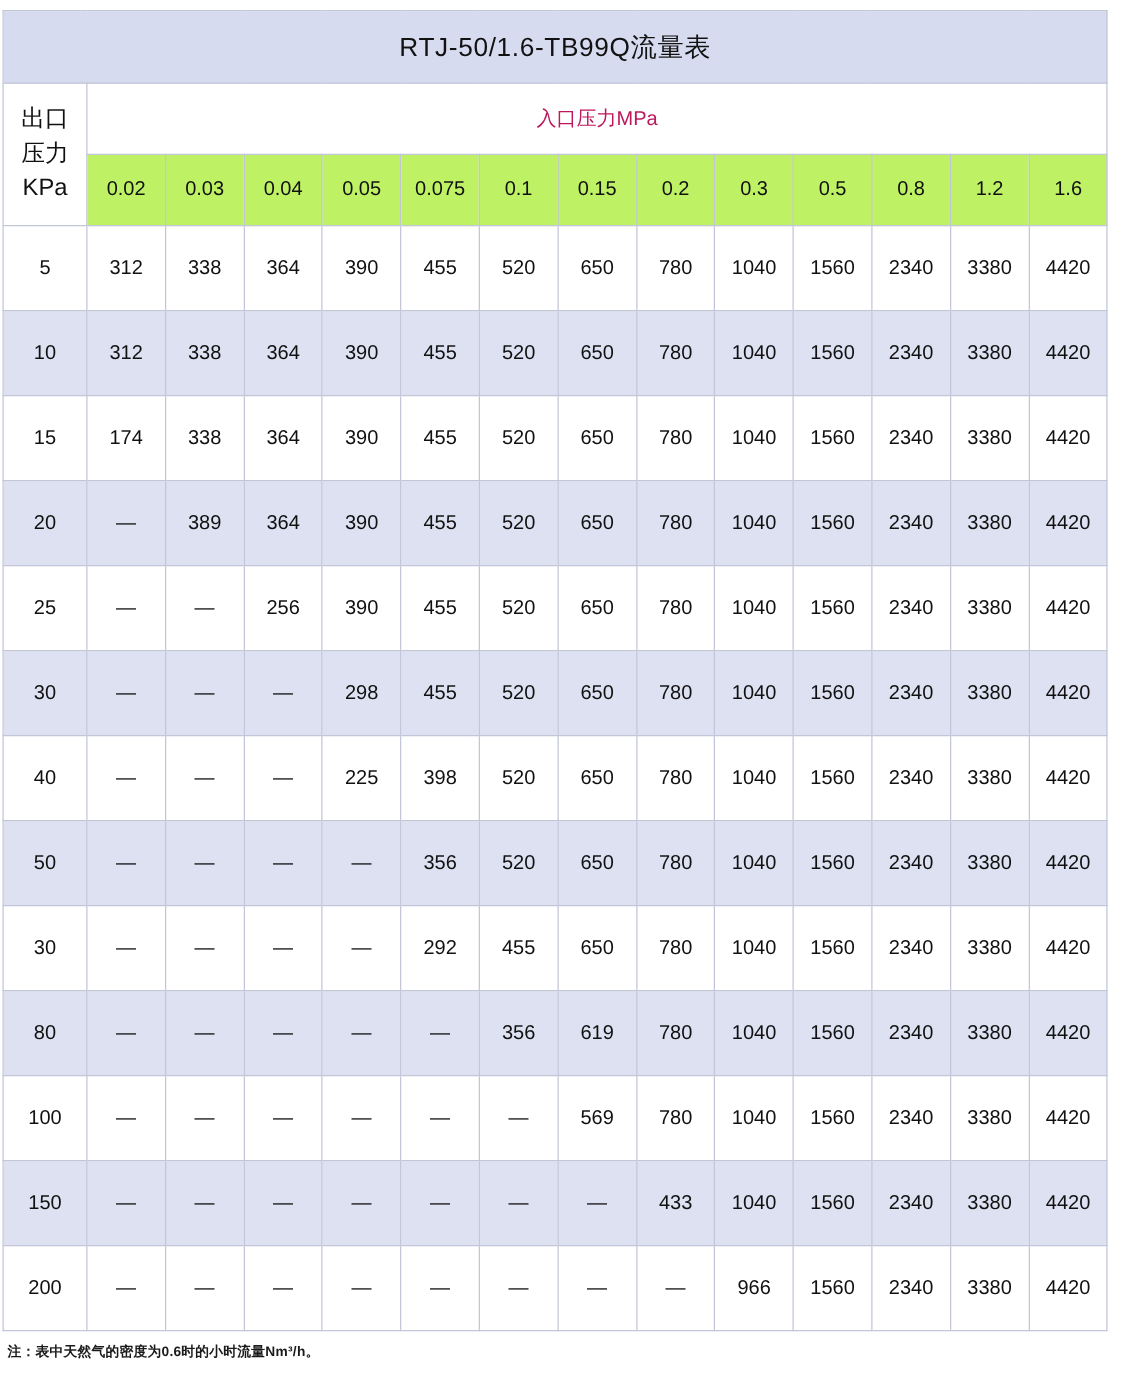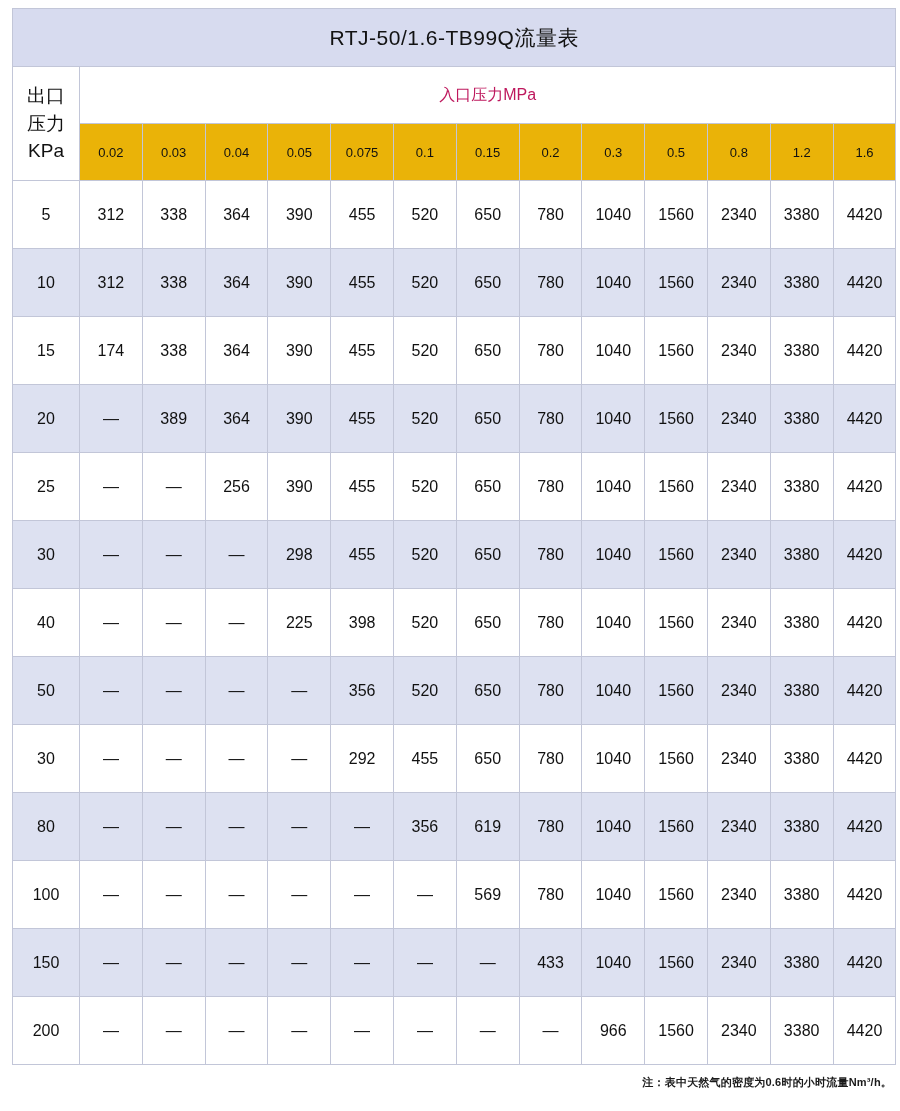--- a/index.html
+++ b/index.html
@@ -13,21 +13,21 @@
     background: #ffffff;
     font-family: "Liberation Sans", "DejaVu Sans", sans-serif;
     color: #1a1a1a;
     overflow: hidden;
   }
 
   .sheet {
     width: 900px;
     height: 1111px;
     box-sizing: border-box;
-    padding: 8px 8px 0 12px;
+    padding: 8px 8px 0 2px;
     display: flex;
     flex-direction: column;
   }
 
   table.flow-table {
     width: 884px;
     border-collapse: collapse;
     table-layout: fixed;
     border: 1px solid #b9bdd0;
   }
@@ -66,23 +66,23 @@
   }
 
   .group-cell {
     background: #ffffff;
     height: 56px;
     font-size: 16px;
     color: #be185d;
   }
 
   .colhead-cell {
-    background: #eab308;
+    background: #bef264;
     height: 56px;
-    font-size: 13px;
+    font-size: 16px;
     color: #111111;
   }
 
   
   .data-row td {
     height: 67px;
     font-size: 16px;
     color: #111111;
   }
   .data-row.odd-row td {
@@ -98,21 +98,20 @@
 
   
   .footnote {
     margin-top: 10px;
     padding-left: 4px;
     font-size: 11px;
     font-weight: bold;
     color: #1a1a1a;
     line-height: 1.4;
     letter-spacing: 0.2px;
-    text-align: right;
   }
 </style>
 </head>
 <body>
 
 <div class="sheet">
 
   <table class="flow-table">
     <colgroup>
       <col style="width:67px">

